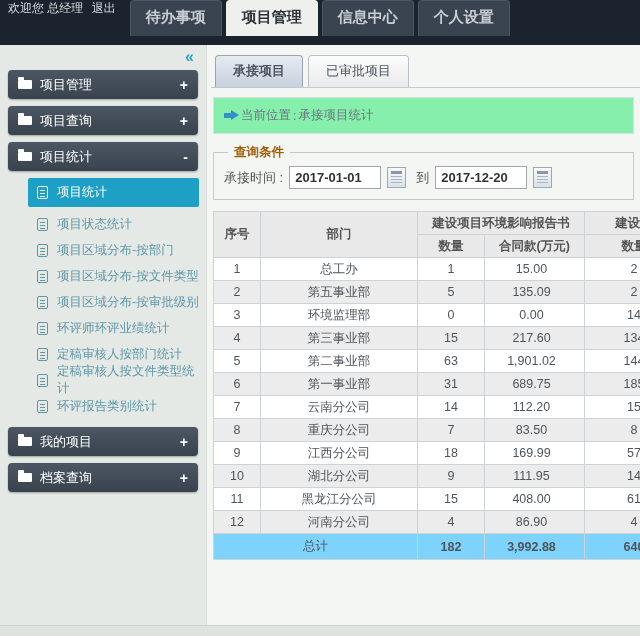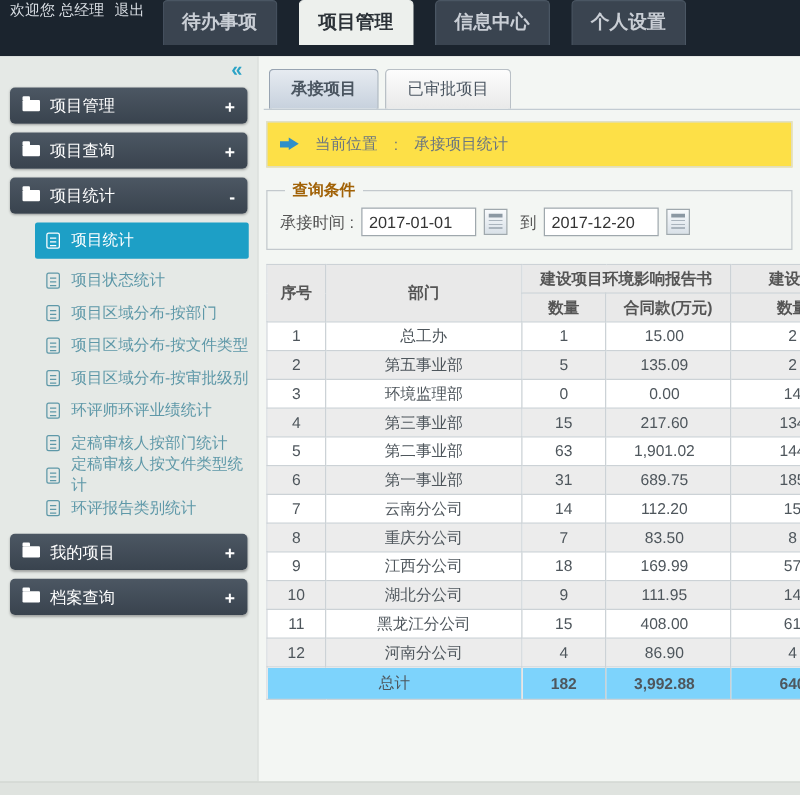--- a/index.html
+++ b/index.html
@@ -3,21 +3,21 @@
 <meta charset="utf-8">
 <style>
   * { margin:0; padding:0; box-sizing:border-box; }
   html,body { width:640px; height:636px; overflow:hidden; }
   body { font-family:"Liberation Sans","DejaVu Sans",sans-serif; background:#eef1ee; }
 
   
   .topbar { height:45px; background:#1b242e; display:flex; align-items:flex-start; }
   .welcome-wrap { color:#d8dde3; font-size:12px; margin:0 0 13px 8px; white-space:nowrap; }
   .logout { margin-left:5px; cursor:pointer; }
-  .top-tabs { display:flex; margin-left:14px; gap:17px; }
+  .top-tabs { display:flex; margin-left:14px; gap:4px; }
   .top-tab { background:#3a4450; color:#c9ced5; font-size:15px; font-weight:bold;
              padding:7px 15px 9px; border-radius:4px 4px 0 0; border:1px solid #4a5663; border-bottom:none; cursor:pointer; }
   .top-tab.active { background:#edf0ed; color:#2c3238; border-color:#edf0ed; }
 
   
   .layout { display:flex; height:580px; }
 
   
   .sidebar { width:207px; background:#e5e9e6; border-right:1px solid #d7dcd8; flex:none; }
   .collapse-row { text-align:right; padding:3px 12px 4px; }
@@ -39,32 +39,32 @@
                       background:currentColor; box-shadow:0 3px 0 currentColor,0 6px 0 currentColor; }
 
   
   .main { flex:1; padding:10px 0 0 4px; background:#f3f6f3; overflow:hidden; }
   .ctabs { display:flex; gap:5px; padding-left:4px; border-bottom:1px solid #c2cbd2; }
   .ctab { font-size:13px; color:#4a5560; background:linear-gradient(#fdfdfd,#e9e9e9);
           border:1px solid #b9c0c6; border-bottom:none; border-radius:4px 4px 0 0;
           padding:6px 17px 7px; cursor:pointer; }
   .ctab.active { background:linear-gradient(#e6ebf1,#c7d1dd); border-color:#98a4b2; color:#39read475b; font-weight:bold;font-family:Liberation Serif, serif; }
 
-  .breadcrumb { margin:9px 6px 0 2px; background:#fde047; border:1px solid #d8dee2;
+  .breadcrumb { margin:9px 6px 0 2px; background:#86efac; border:1px solid #d8dee2;
                 padding:9px 10px; display:flex; align-items:center; font-size:12.5px;
-                color:#6b7680; gap:13px; }
+                color:#6b7680; gap:2px; }
   .arrow-icon { position:relative; width:15px; height:11px; flex:none; }
   .arrow-icon::before { content:""; position:absolute; left:0; top:3px; width:8px; height:5px; background:#2f8fc9; }
   .arrow-icon::after { content:""; position:absolute; left:7px; top:0; width:0; height:0;
                        border-left:8px solid #2f8fc9; border-top:5.5px solid transparent; border-bottom:5.5px solid transparent; }
 
   .query-box { margin:10px 6px 0 2px; border:1px solid #c3c9cd; padding:3px 10px 10px; }
   .query-box legend { font-size:12.5px; font-weight:bold; color:#a16207; padding:0 6px; margin-left:4px; }
   .query-row { display:flex; align-items:center; gap:6px; font-size:13px; color:#555; margin-top:2px; }
-  .date-input { width:92px; height:23px; border:1px solid #9fa8ad; font-size:13px; font-weight:normal;
+  .date-input { width:92px; height:23px; border:1px solid #9fa8ad; font-size:13px; font-weight:bold;
                 color:#333; padding:0 5px; background:#fff; font-family:inherit; }
   .cal-btn { width:19px; height:21px; border:1px solid #9fa8ad; background:linear-gradient(#f8fafc,#d9e1e8);
              position:relative; cursor:pointer; margin-right:4px; }
   .cal-btn::before { content:""; position:absolute; left:3px; right:3px; top:3px; height:3px; background:#8b98a3; }
   .cal-btn::after { content:""; position:absolute; left:3px; right:3px; top:8px; bottom:3px;
                     background:repeating-linear-gradient(#aab4bd 0 1px, transparent 1px 3px); }
 
   .table-wrap { margin:11px 0 0 2px; width:427px; overflow:hidden; }
   table { border-collapse:collapse; width:470px; table-layout:fixed; background:#fff;
           font-size:12.5px; color:#4e565c; }

